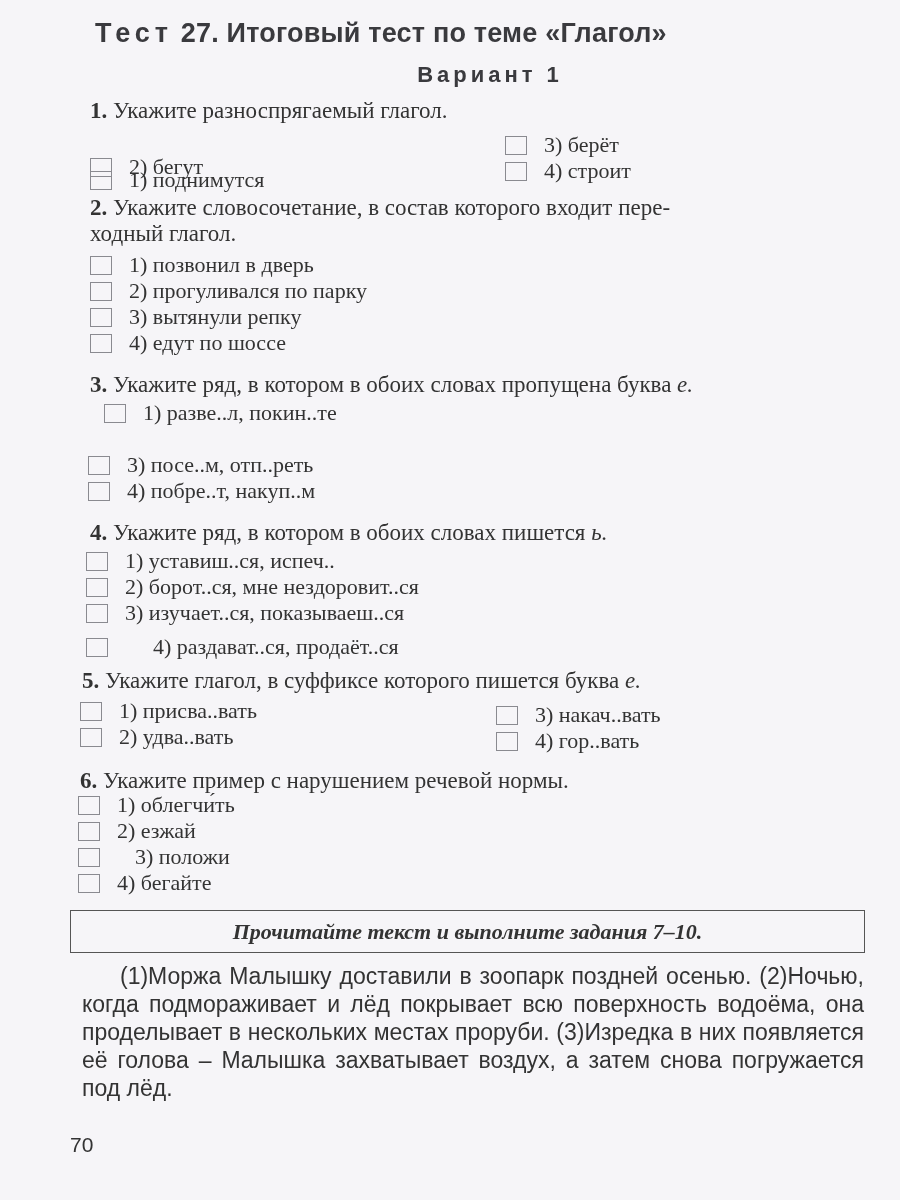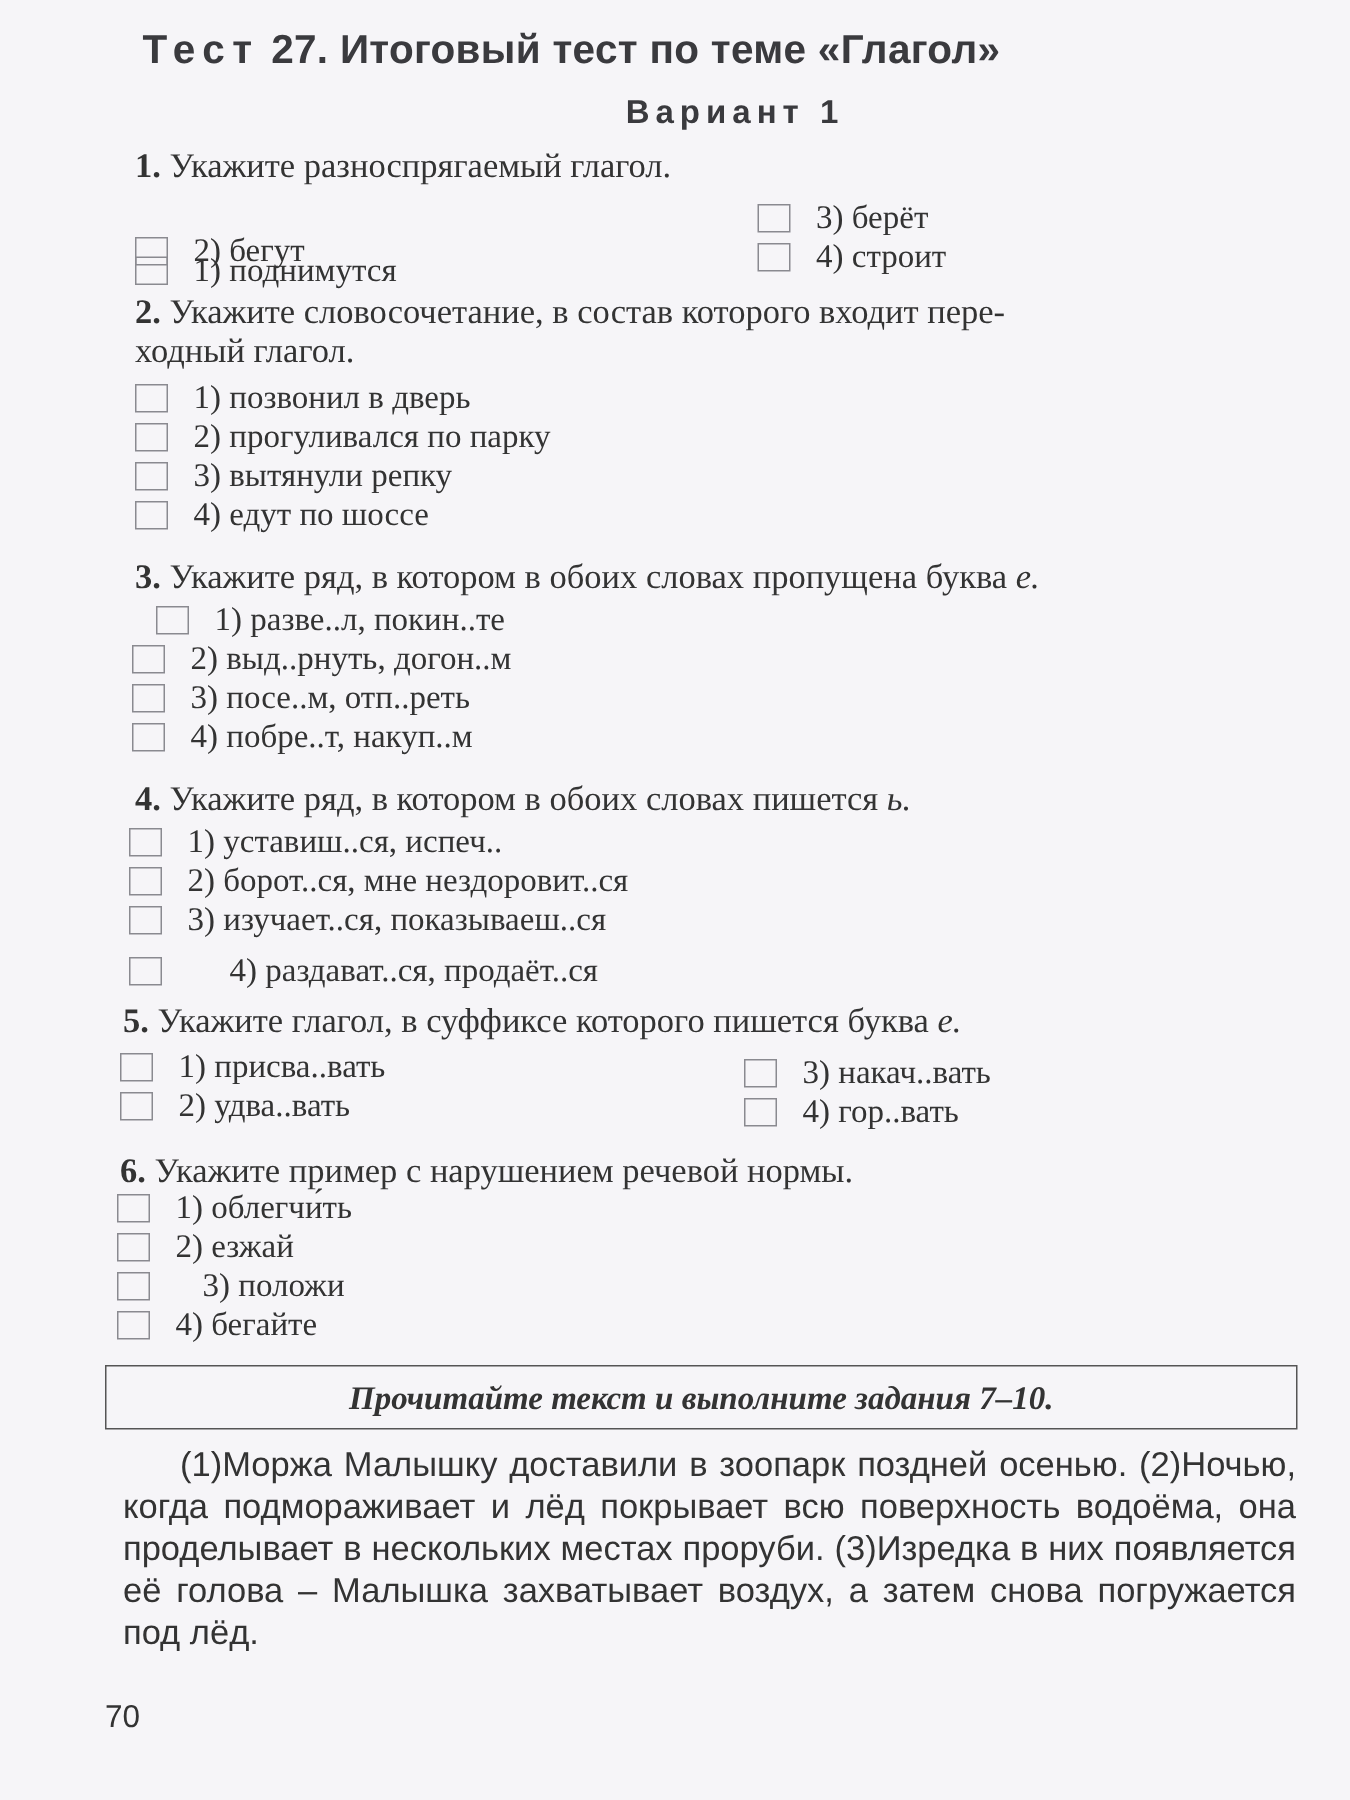--- a/index.html
+++ b/index.html
@@ -112,24 +112,20 @@
 
   <div class="q" style="top:372px;">
     <span class="num">3.</span>
     <span>Укажите ряд, в котором в обоих словах пропущена буква</span>
     <i>е.</i>
   </div>
   <div class="opt" style="left:88px; top:400px;padding-left:16px;">
     <span class="cb"></span>
     <span>1) разве..л, покин..те</span>
   </div>
-  <div class="opt" style="left:88px; top:426px;">
-    <span class="cb"></span>
-    <span>2) выд..рнуть, догон..м</span>
-  </div>
   <div class="opt" style="left:88px; top:452px;">
     <span class="cb"></span>
     <span>3) посе..м, отп..реть</span>
   </div>
   <div class="opt" style="left:88px; top:478px;">
     <span class="cb"></span>
     <span>4) побре..т, накуп..м</span>
   </div>
 
   <div class="q" style="top:520px;">

